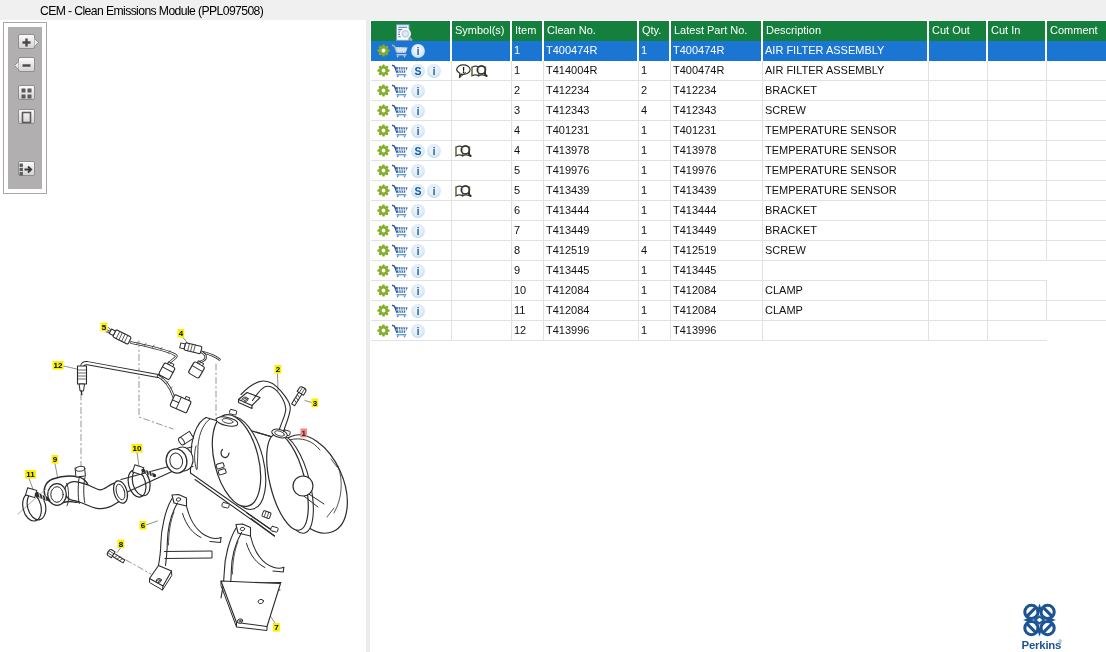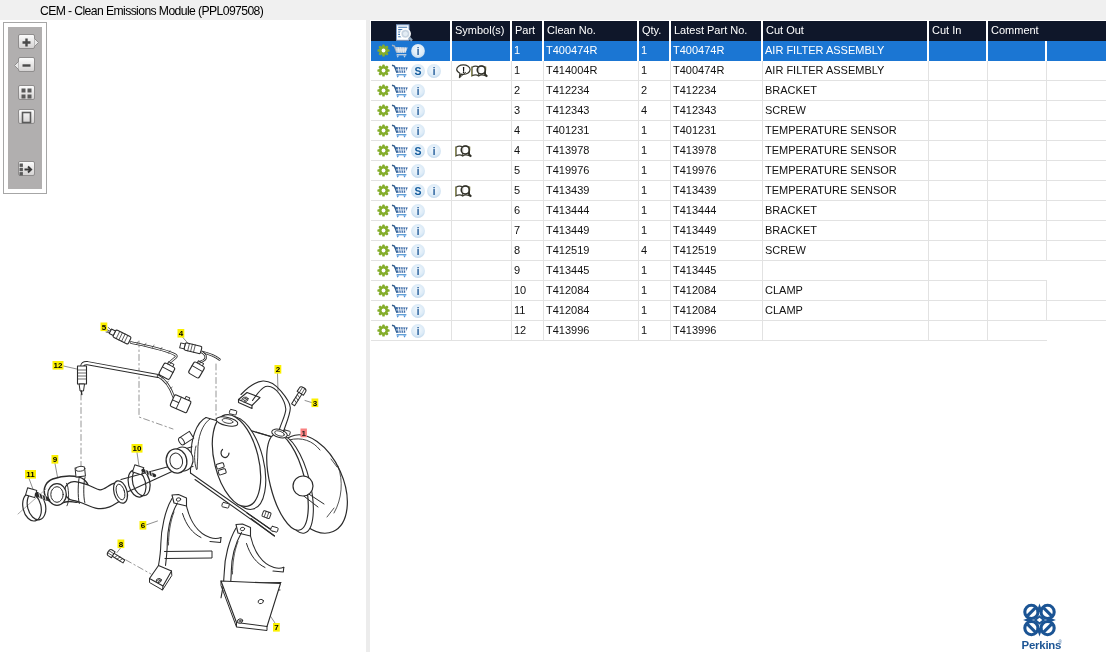--- a/index.html
+++ b/index.html
@@ -8,21 +8,21 @@
 #titlebar { position:absolute; left:0; top:0; width:1106px; height:20px; background:#f0f0f0; }
 #title { position:absolute; left:8px; top:4px; font-size:12.2px; font-weight:normal; color:#000; letter-spacing:-0.6px;margin-left:32px; }
 #divider { position:absolute; left:366px; top:20px; width:4px; height:632px; background:#ececec; }
 
 #toolbar { position:absolute; left:3px; top:22px; width:44px; height:172px; background:#fff; border:1px solid #a6a6a6; }
 #toolbar-inner { position:absolute; left:4px; top:4px; width:34px; height:162px; background:#b1afaf; }
 .tbtn { position:absolute; left:14px; width:17px; height:15px; background:linear-gradient(#fbfbfb,#d5d3d3); border:1px solid #8f8d8d; border-radius:2px; }
 
 #tbl { position:absolute; left:371px; top:21px; width:735px; font-size:11px; color:#121212; }
 .trow { display:grid; grid-template-columns:81px 60px 32px 95px 32px 92px 166px 59px 59px 59px; height:20px; }
-.hrow { background:#0f172a; color:#fff; font-size:11px; }
+.hrow { background:#15803d; color:#fff; font-size:11px; }
 .hrow .c { border-right:2px solid #fff; line-height:19px; padding-left:3px; }
 .hrow .c:last-child { border-right:none; }
 .brow { background:#fff; }
 .brow .c { border-right:1px solid #e2e2e2; border-bottom:1px solid #e2e2e2; line-height:19px; padding-left:2px; position:relative; }
 .brow .c:last-child { border-right:none; }
 .selrow { background:#1b76d3; color:#fff; }
 .selrow .c { border-right:2px solid #fff; border-bottom:none; }
 .icell { padding-left:0 !important; }
 .ic { position:absolute; top:3px; }
 </style>
@@ -148,24 +148,25 @@
     <div class="c icell">
         <svg class="ic" style="left:23px" width="21" height="18" viewBox="0 0 21 18">
           <rect x="2.5" y="0.8" width="12.5" height="15.5" fill="#fff" stroke="#7d9dc9" stroke-width="1"></rect>
           <path d="M4.2,3.2 h9 M4.2,5.6 h9 M4.2,8 h9 M4.2,10.4 h9 M4.2,12.8 h6" fill="none" stroke="#4178b4" stroke-width="1.1"></path>
           <circle cx="11.4" cy="9.8" r="4.8" fill="#cdd9e6" stroke="#fff" stroke-width="1.5"></circle>
           <circle cx="11.4" cy="9.8" r="2.9" fill="#e3ecf4" stroke="#b9c7d6" stroke-width="0.7"></circle>
           <path d="M15,13.4 L18,16.6" stroke="#8fa6bd" stroke-width="2.4"></path>
         </svg>
       </div>
     <div class="c">Symbol(s)</div>
-    <div class="c">Part</div>
+    <div class="c">Item</div>
     <div class="c">Clean No.</div>
     <div class="c">Qty.</div>
     <div class="c">Latest Part No.</div>
+    <div class="c">Description</div>
     <div class="c">Cut Out</div>
     <div class="c">Cut In</div>
     <div class="c">Comment</div>
   </div>
   <div class="trow brow selrow">
     <div class="c icell">
         <svg class="ic" style="left:6px" width="13" height="13" viewBox="0 0 13 13">
           <use href="#gear"></use>
         </svg>
         <svg class="ic" style="left:20px" width="18" height="15" viewBox="0 0 18 15">

